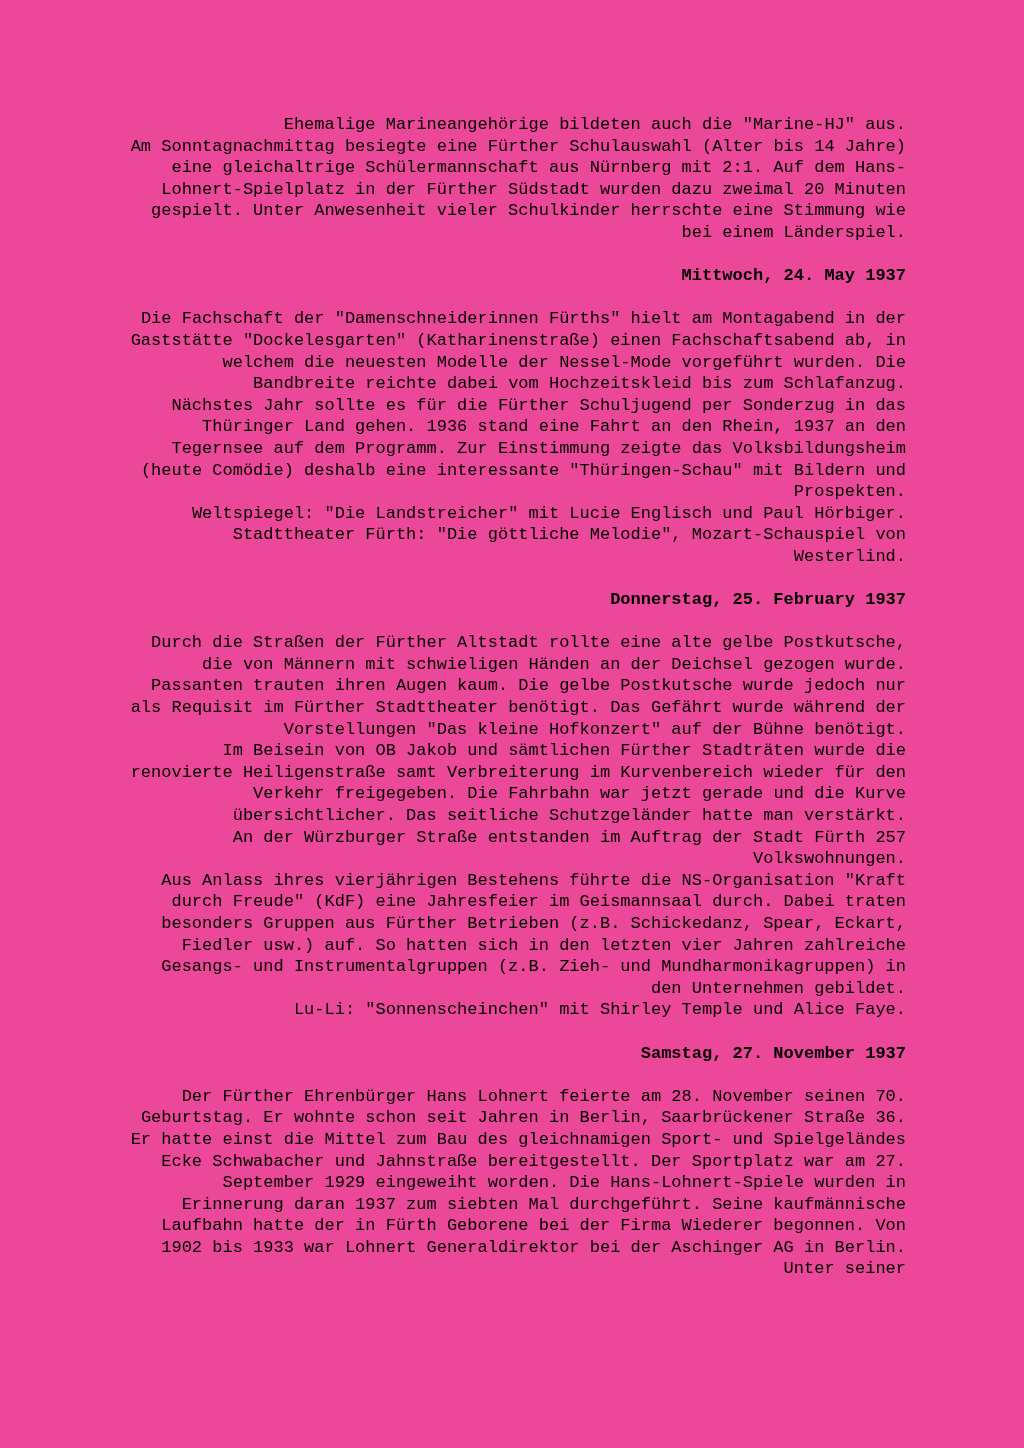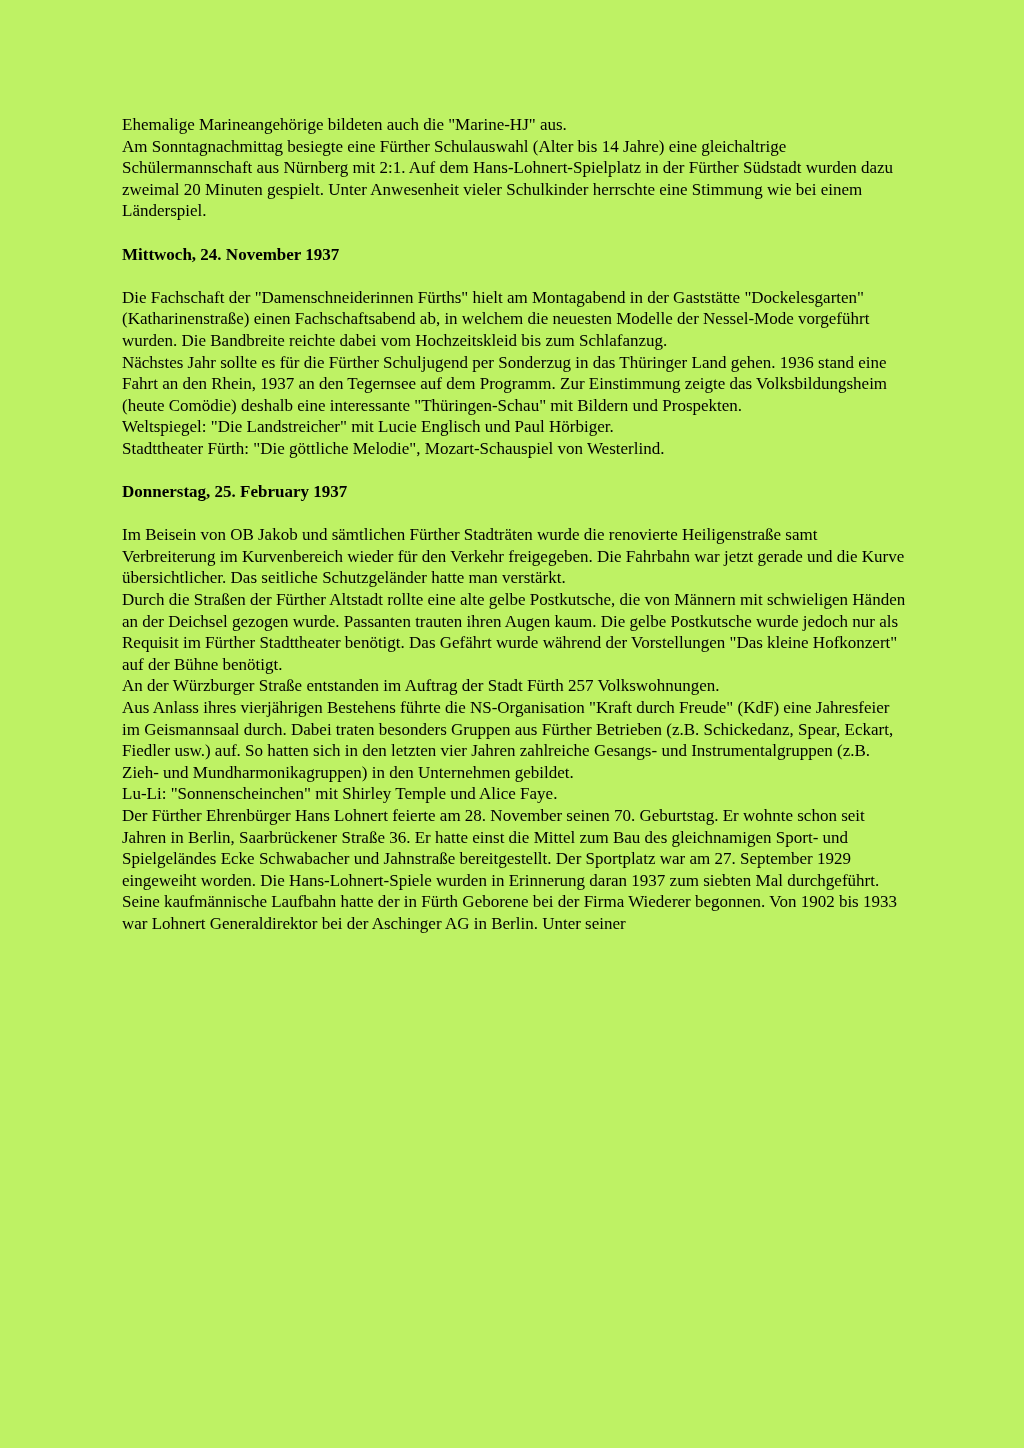--- a/index.html
+++ b/index.html
@@ -5,50 +5,52 @@
   html, body {
     margin: 0;
     padding: 0;
     background: #ffffff;
   }
   .page {
     position: relative;
     width: 1024px;
     min-height: 1448px;
     box-sizing: border-box;
-    background: #bef264;
+    background: #ec4899;
     padding: 114px 118px 40px 122px;
-    font-family: Liberation Serif, serif;
+    font-family: Liberation Mono, monospace;
     font-size: 17px;
     line-height: 21.6px;
     color: #000000;
+    text-align: right;
   }
   .doc p {
     margin: 0;
     padding: 0;
     word-spacing: normal;
   }
   .doc p.heading {
     font-weight: bold;
     margin: 21.6px 0 21.6px 0;
   }
 </style>
 </head>
 <body>
 
 <div class="page">
   <div class="doc" id="doc">
       <p>Ehemalige Marineangehörige bildeten auch die "Marine-HJ" aus.</p>
       <p>Am Sonntagnachmittag besiegte eine Fürther Schulauswahl (Alter bis 14 Jahre) eine gleichaltrige Schülermannschaft aus Nürnberg mit 2:1. Auf dem Hans-Lohnert-Spielplatz in der Fürther Südstadt wurden dazu zweimal 20 Minuten gespielt. Unter Anwesenheit vieler Schulkinder herrschte eine Stimmung wie bei einem Länderspiel.</p>
-      <p class="heading">Mittwoch, 24. November 1937</p>
+      <p class="heading">Mittwoch, 24. May 1937</p>
       <p>Die Fachschaft der "Damenschneiderinnen Fürths" hielt am Montagabend in der Gaststätte "Dockelesgarten" (Katharinenstraße) einen Fachschaftsabend ab, in welchem die neuesten Modelle der Nessel-Mode vorgeführt wurden. Die Bandbreite reichte dabei vom Hochzeitskleid bis zum Schlafanzug.</p>
       <p>Nächstes Jahr sollte es für die Fürther Schuljugend per Sonderzug in das Thüringer Land gehen. 1936 stand eine Fahrt an den Rhein, 1937 an den Tegernsee auf dem Programm. Zur Einstimmung zeigte das Volksbildungsheim (heute Comödie) deshalb eine interessante "Thüringen-Schau" mit Bildern und Prospekten.</p>
       <p>Weltspiegel: "Die Landstreicher" mit Lucie Englisch und Paul Hörbiger.</p>
       <p>Stadttheater Fürth: "Die göttliche Melodie", Mozart-Schauspiel von Westerlind.</p>
       <p class="heading">Donnerstag, 25. February 1937</p>
+      <p>Durch die Straßen der Fürther Altstadt rollte eine alte gelbe Postkutsche, die von Männern mit schwieligen Händen an der Deichsel gezogen wurde. Passanten trauten ihren Augen kaum. Die gelbe Postkutsche wurde jedoch nur als Requisit im Fürther Stadttheater benötigt. Das Gefährt wurde während der Vorstellungen "Das kleine Hofkonzert" auf der Bühne benötigt.</p>
       <p>Im Beisein von OB Jakob und sämtlichen Fürther Stadträten wurde die renovierte Heiligenstraße samt Verbreiterung im Kurvenbereich wieder für den Verkehr freigegeben. Die Fahrbahn war jetzt gerade und die Kurve übersichtlicher. Das seitliche Schutzgeländer hatte man verstärkt.</p>
-      <p>Durch die Straßen der Fürther Altstadt rollte eine alte gelbe Postkutsche, die von Männern mit schwieligen Händen an der Deichsel gezogen wurde. Passanten trauten ihren Augen kaum. Die gelbe Postkutsche wurde jedoch nur als Requisit im Fürther Stadttheater benötigt. Das Gefährt wurde während der Vorstellungen "Das kleine Hofkonzert" auf der Bühne benötigt.</p>
       <p>An der Würzburger Straße entstanden im Auftrag der Stadt Fürth 257 Volkswohnungen.</p>
       <p>Aus Anlass ihres vierjährigen Bestehens führte die NS-Organisation "Kraft durch Freude" (KdF) eine Jahresfeier im Geismannsaal durch. Dabei traten besonders Gruppen aus Fürther Betrieben (z.B. Schickedanz, Spear, Eckart, Fiedler usw.) auf. So hatten sich in den letzten vier Jahren zahlreiche Gesangs- und Instrumentalgruppen (z.B. Zieh- und Mundharmonikagruppen) in den Unternehmen gebildet.</p>
       <p>Lu-Li: "Sonnenscheinchen" mit Shirley Temple und Alice Faye.</p>
+      <p class="heading">Samstag, 27. November 1937</p>
       <p>Der Fürther Ehrenbürger Hans Lohnert feierte am 28. November seinen 70. Geburtstag. Er wohnte schon seit Jahren in Berlin, Saarbrückener Straße 36. Er hatte einst die Mittel zum Bau des gleichnamigen Sport- und Spielgeländes Ecke Schwabacher und Jahnstraße bereitgestellt. Der Sportplatz war am 27. September 1929 eingeweiht worden. Die Hans-Lohnert-Spiele wurden in Erinnerung daran 1937 zum siebten Mal durchgeführt. Seine kaufmännische Laufbahn hatte der in Fürth Geborene bei der Firma Wiederer begonnen. Von 1902 bis 1933 war Lohnert Generaldirektor bei der Aschinger AG in Berlin. Unter seiner</p>
     </div>
 </div>
 
 </body></html>

